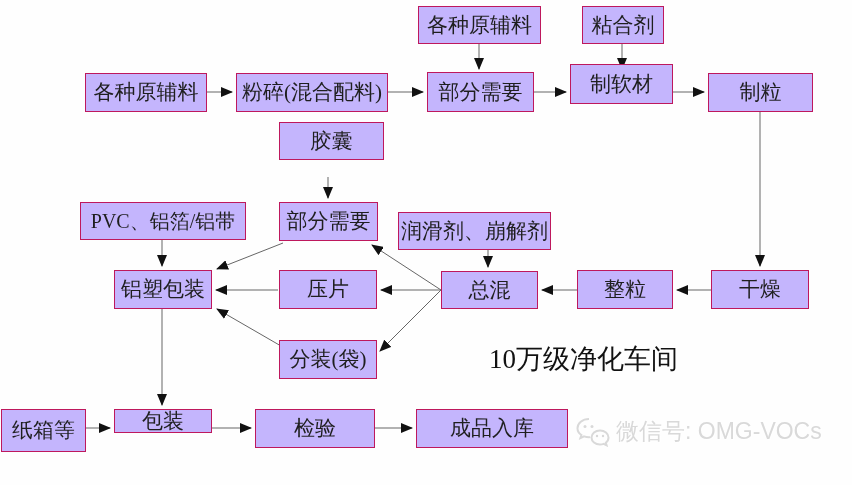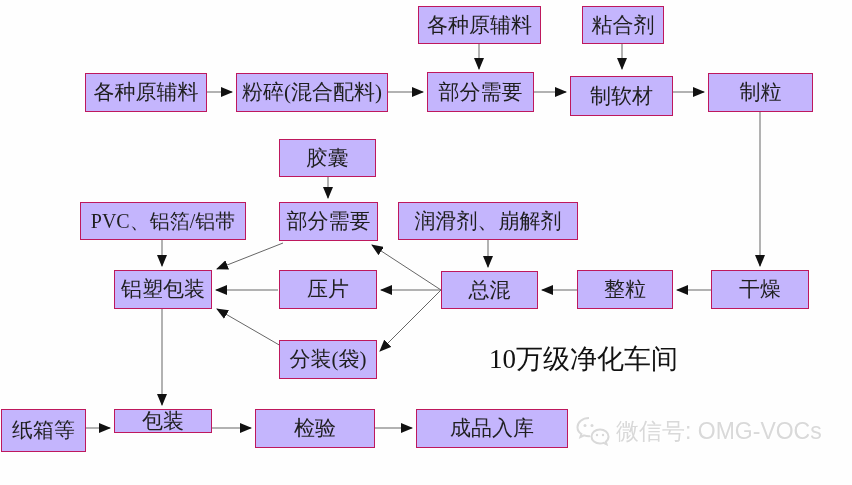--- a/index.html
+++ b/index.html
@@ -34,20 +34,21 @@
     font-size:27px;
     font-weight:normal;
     color:#121212;
     white-space:nowrap;
     letter-spacing:0px;
   }
   .watermark{
     position:absolute;
     left:576px;top:416px;
     display:flex;
+    align-items:center;
     gap:6px;
     color:#d9d9d9;
     font-family:"Liberation Sans","DejaVu Sans",sans-serif;
     font-size:23px;
     text-shadow:1px 1px 0 #ffffff;
     white-space:nowrap;
   }
   .watermark svg{display:block;}
 </style>
 </head>
@@ -90,28 +91,28 @@
     <line x1="212" y1="428" x2="251" y2="428" marker-end="url(#ah)"></line>
     <line x1="375" y1="428" x2="412" y2="428" marker-end="url(#ah)"></line>
   </svg>
 
   <div class="node" style="left:418px;top:6px;width:123px;height:38px">各种原辅料</div>
   <div class="node" style="left:582px;top:6px;width:82px;height:38px">粘合剂</div>
 
   <div class="node" style="left:85px;top:73px;width:122px;height:39px">各种原辅料</div>
   <div class="node" style="left:236px;top:73px;width:152px;height:39px">粉碎(混合配料)</div>
   <div class="node" style="left:427px;top:72px;width:107px;height:40px">部分需要</div>
-  <div class="node" style="left:570px;top:76px;width:103px;height:40px">制软材</div>
+  <div class="node" style="left:570px;top:64px;width:103px;height:40px">制软材</div>
   <div class="node" style="left:708px;top:73px;width:105px;height:39px">制粒</div>
 
-  <div class="node" style="left:279px;top:139px;width:97px;height:38px">胶囊</div>
+  <div class="node" style="left:279px;top:122px;width:105px;height:38px">胶囊</div>
 
   <div class="node" style="left:80px;top:202px;width:166px;height:38px;font-size:20px">PVC、铝箔/铝带</div>
   <div class="node" style="left:279px;top:202px;width:99px;height:39px">部分需要</div>
-  <div class="node" style="left:398px;top:202px;width:180px;height:38px">润滑剂、崩解剂</div>
+  <div class="node" style="left:398px;top:212px;width:153px;height:38px">润滑剂、崩解剂</div>
 
   <div class="node" style="left:114px;top:270px;width:98px;height:39px">铝塑包装</div>
   <div class="node" style="left:279px;top:270px;width:98px;height:39px">压片</div>
   <div class="node" style="left:441px;top:271px;width:97px;height:38px">总混</div>
   <div class="node" style="left:577px;top:270px;width:96px;height:39px">整粒</div>
   <div class="node" style="left:711px;top:270px;width:98px;height:39px">干燥</div>
 
   <div class="node" style="left:279px;top:340px;width:98px;height:39px">分装(袋)</div>
 
   <div class="node" style="left:1px;top:409px;width:85px;height:43px">纸箱等</div>

